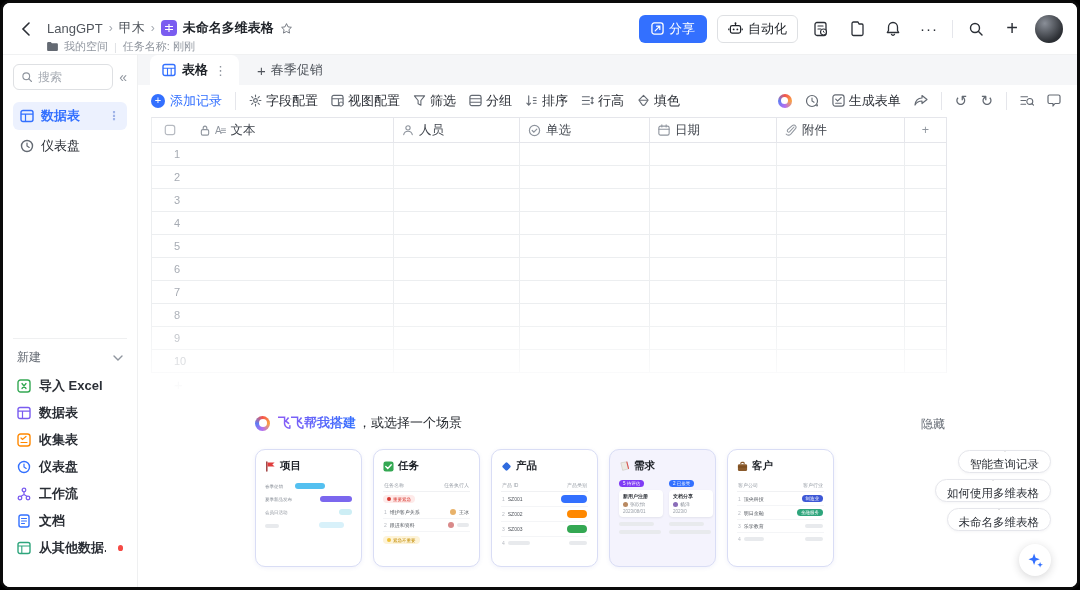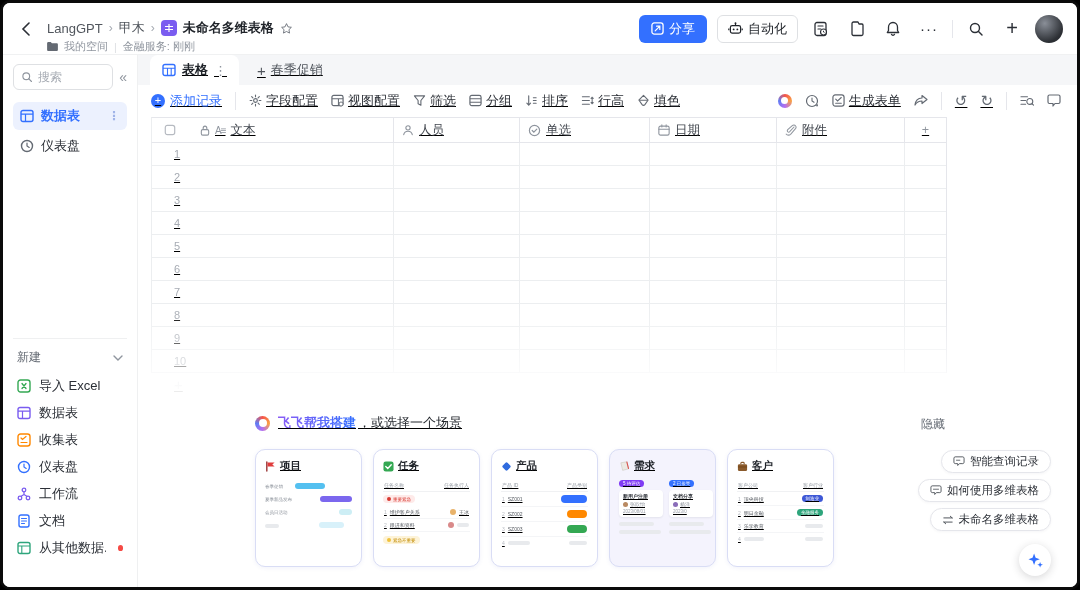--- a/index.html
+++ b/index.html
@@ -35,26 +35,26 @@
   .searchbox input::placeholder { color:#a6abb3; }
   .collapse { color:#8f959e; font-size:14px; cursor:pointer; }
   .nav { margin-top:12px; display:flex; flex-direction:column; gap:2px; }
   .nav-item { height:28px; display:flex; align-items:center; gap:7px; padding:0 7px; border-radius:6px; font-size:13px; color:#2b2f36; cursor:pointer; }
   .nav-item.active { background:#ecf1fe; color:#3370ff; font-weight:600; }
   .nav-item .kebab { margin-left:auto; color:#a0b4e8; font-size:12px; }
   .side-divider { position:absolute; left:10px; right:10px; top:283px; height:1px; background:#eff0f1; }
   .create { position:absolute; left:10px; right:10px; top:288px; }
   .create-h { display:flex; align-items:center; justify-content:space-between; font-size:12px; color:#646a73; padding:6px 4px; }
   .create-h .chev { color:#8f959e; }
-  .create-item { height:27px; display:flex; align-items:center; gap:8px; padding:0 4px; font-size:13px; color:#2b2f36; border-radius:6px; cursor:pointer; }
+  .create-item { height:27px; display:flex; align-items:center; gap:8px; padding:0 4px; font-size:13px; color:#2b2f36; border-radius:6px; cursor:pointer;font-weight:bold; }
   .ci-icon { width:14px; height:14px; border-radius:3px; flex:none; display:flex; align-items:center; justify-content:center; }
   .reddot { width:6px; height:6px; border-radius:50%; background:#f54a45; margin-left:4px; }
 
   
-  .main { flex:1; position:relative; background:#fff; overflow:hidden;text-decoration:underline; }
+  .main { flex:1; position:relative; background:#fff; overflow:hidden; }
   .tabstrip { height:30px; background:#f5f6f8; display:flex; align-items:center; padding-left:12px; }
   .tab-active { height:30px; background:#fff; border-radius:8px 8px 0 0; display:flex; align-items:center; gap:6px; padding:0 12px; font-size:13px; color:#1f2329; font-weight:600; cursor:pointer; }
   .tab-active .kebab { color:#8f959e; font-weight:400; }
   .newview { display:flex; align-items:center; gap:5px; margin-left:18px; font-size:13px; color:#51565d; cursor:pointer; }
 
   .toolbar { height:31px; display:flex; align-items:center; gap:13px; padding:0 16px 0 13px; font-size:13px; color:#2b2f36; background:#fff; }
   .tb-add { display:flex; align-items:center; gap:5px; color:#3370ff; font-weight:500; cursor:pointer; }
   .plus-circle { width:14px; height:14px; border-radius:50%; background:#3370ff; color:#fff; font-size:11px; line-height:13px; text-align:center; }
   .tbtn { display:flex; align-items:center; gap:4px; cursor:pointer; color:#2b2f36; }
   .tbtn .ic { color:#646a73; display:flex; }
@@ -92,21 +92,21 @@
   .avdot { width:6px; height:6px; border-radius:50%; flex:none; }
   .ghost { height:4px; border-radius:2px; background:#e8eaed; }
   .gantt-row { display:flex; align-items:center; gap:3px; height:13px; }
   .gantt-lbl { width:27px; font-size:4.5px; color:#8a9099; white-space:nowrap; overflow:hidden; }
   .gantt-track { flex:1; position:relative; height:100%; }
   .gbar { position:absolute; top:3px; height:6px; border-radius:3px; }
   .lane { width:44px; flex:none; }
   .lane-card { background:#fff; border-radius:4px; padding:3px 4px; margin-top:4px; box-shadow:0 1px 2px rgba(31,35,41,.08); }
 
   .quick { position:absolute; right:26px; top:36px; display:flex; flex-direction:column; align-items:flex-end; gap:6px; }
-  .qbtn { display:flex; align-items:center; gap:5px; height:23px; padding:0 11px; background:#fff; border:1px solid #e5e6eb; border-radius:13px; font-size:11.5px; color:#2b2f36; cursor:pointer; box-shadow:0 1px 3px rgba(31,35,41,.04); }
+  .qbtn { display:flex; align-items:center; gap:5px; height:23px; padding:0 11px; background:#fff; border:1px solid #e5e6eb; border-radius:13px; font-size:11.5px; color:#2b2f36; cursor:pointer; box-shadow:0 1px 3px rgba(31,35,41,.04);flex-direction:column; }
   .fab { width:32px; height:32px; border-radius:50%; background:#fff; box-shadow:0 2px 8px rgba(31,35,41,.18); display:flex; align-items:center; justify-content:center; margin-top:7px; cursor:pointer; }
 
   svg { display:block; }
 </style>
 </head>
 <body>
 
 <div class="frame">
 
   <div class="topbar">
@@ -131,21 +131,21 @@
           <svg width="13" height="13" viewBox="0 0 24 24">
               <path d="M12 3 L14.8 9 L21 9.8 L16.5 14.2 L17.6 20.5 L12 17.5 L6.4 20.5 L7.5 14.2 L3 9.8 L9.2 9 Z" fill="none" stroke="#646a73" stroke-width="1.6" stroke-linejoin="round"></path>
             </svg>
         </div>
         <div class="sub">
           <svg width="11" height="9" viewBox="0 0 12 10">
               <path d="M0 1.5 C0 .7 .6 0 1.4 0 H4 L5.4 1.4 H10.6 C11.4 1.4 12 2 12 2.8 V8.6 C12 9.4 11.4 10 10.6 10 H1.4 C.6 10 0 9.4 0 8.6 Z" fill="#646a73"></path>
             </svg>
           <span>我的空间</span>
           <span class="bar">|</span>
-          <span>金融服务: 刚刚</span>
+          <span>任务名称: 刚刚</span>
         </div>
       </div>
     </div>
     <div class="tb-right">
       <button class="btn-share">
         <svg width="13" height="13" viewBox="0 0 14 14">
             <rect x="1" y="1" width="12" height="12" rx="2.5" fill="none" stroke="#fff" stroke-width="1.4"></rect>
             <path d="M4.5 9.5 L9.5 4.5 M6 4.5 H9.5 V8" stroke="#fff" stroke-width="1.3" fill="none" stroke-linecap="round"></path>
           </svg>
         <span>分享</span>

